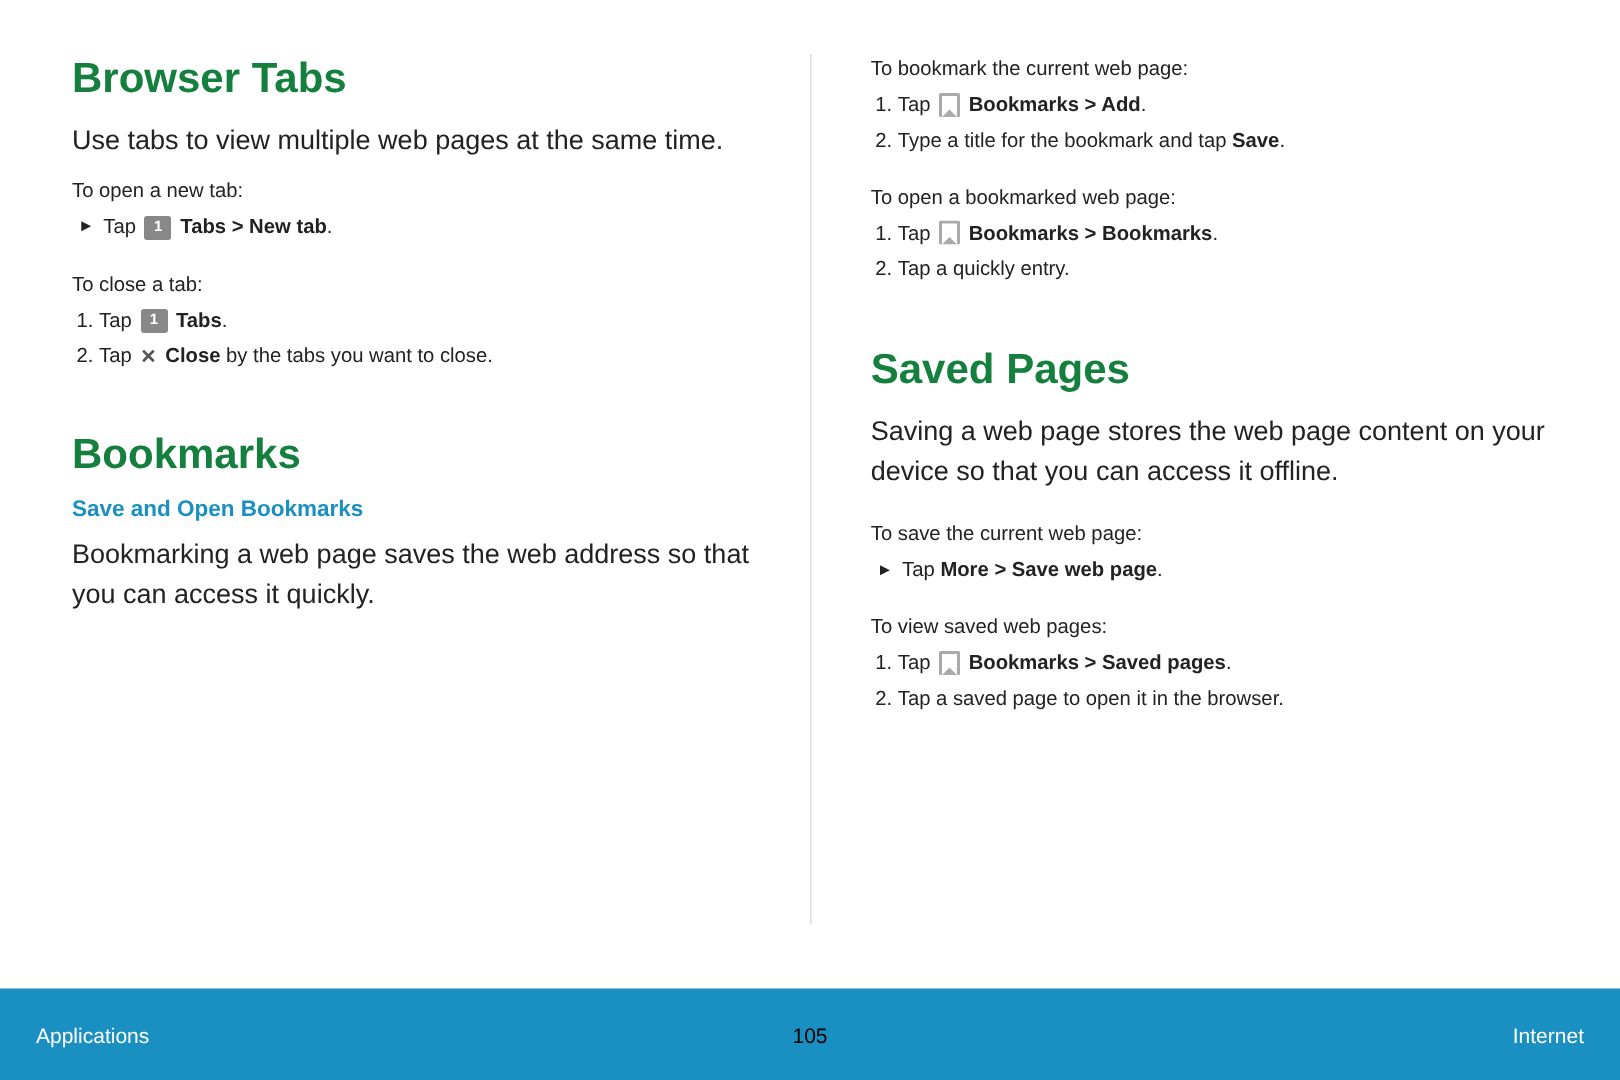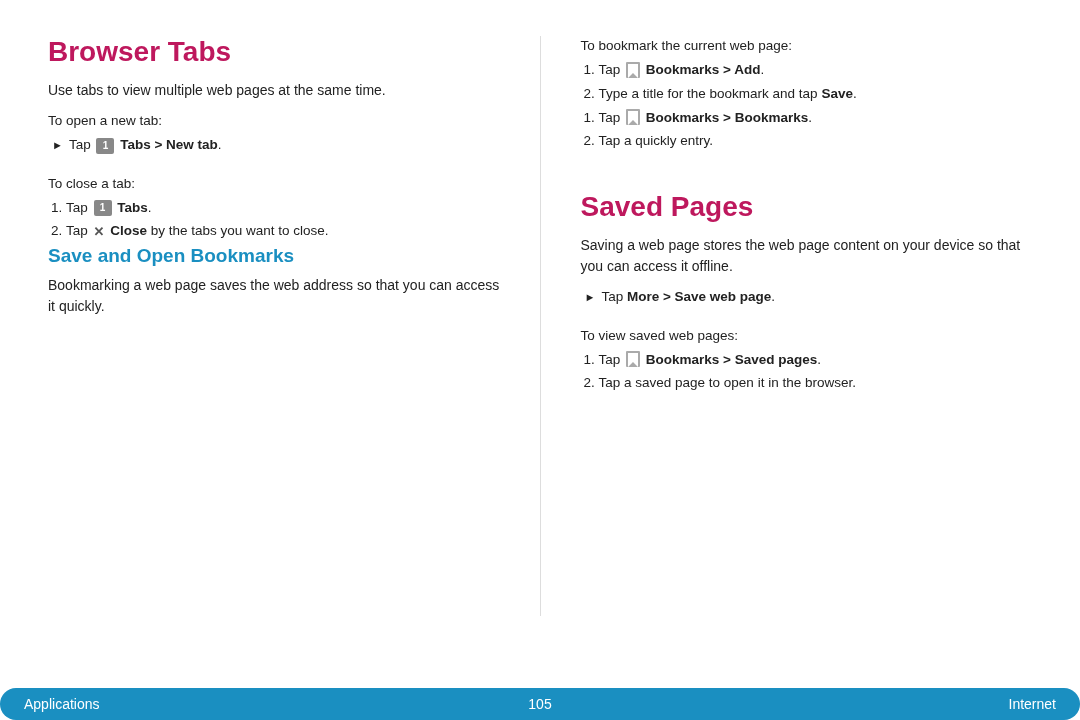--- a/index.html
+++ b/index.html
@@ -21,34 +21,34 @@
       gap: 40px;
     }
 
     .column {
       flex: 1;
     }
 
     h1.section-title {
       font-size: 28px;
       font-weight: bold;
-      color: #be185d;
+      color: #15803d;
       margin-bottom: 12px;
     }
 
     h2.subsection-title {
-      font-size: 19px;
+      font-size: 15px;
       font-weight: bold;
       color: #1a8fc1;
       margin-bottom: 8px;
       margin-top: 0;
     }
 
     .body-text {
-      font-size: 14px;
+      font-size: 18px;
       color: #222;
       line-height: 1.5;
       margin-bottom: 10px;
     }
 
     .instruction-label {
       font-size: 13.5px;
       color: #222;
       margin-bottom: 4px;
       line-height: 1.5;
@@ -138,37 +138,36 @@
       background: #ddd;
       margin: 0;
       align-self: stretch;
     }
 
     .footer {
       position: absolute;
       bottom: 0;
       left: 0;
       right: 0;
-      height: 32px;
+      height: 61px;
       background: #1a8fc1;
       display: flex;
       align-items: center;
       justify-content: space-between;
       padding: 16px 24px;
-      border-radius: 22px;
     }
 
     .footer-text {
       font-size: 14px;
       color: #fff;
     }
 
     .footer-center {
       font-size: 14px;
-      color: #ffffff;
+      color: #000000;
       position: absolute;
       left: 50%;
       transform: translateX(-50%);
     }
   </style>
 </head>
 <body>
 
 <div class="page-content">
 
@@ -188,20 +187,21 @@
     <p class="instruction-label section-gap">To close a tab:</p>
     <ol class="numbered-list">
       <li>
         Tap <span class="icon-box">1</span> <b>Tabs</b>.
       </li>
       <li>
         Tap <span class="icon-close">✕</span> <b>Close</b> by the tabs you want to close.
       </li>
     </ol>
 
+    <h1 class="section-title section-gap-lg">Bookmarks</h1>
 
     <h2 class="subsection-title section-gap">Save and Open Bookmarks</h2>
     <p class="body-text">Bookmarking a web page saves the web address so that you can access it quickly.</p>
 
   </div>
 
   <div class="divider-col"></div>
 
   <div class="column">
 
@@ -215,37 +215,39 @@
             <polygon points="2,16 7,11 12,16 12,2 2,2" fill="#fff"></polygon>
           </svg>
         </span>
         <b>Bookmarks &gt; Add</b>.
       </li>
       <li>
         Type a title for the bookmark and tap <b>Save</b>.
       </li>
     </ol>
 
+    <p class="instruction-label section-gap">To open a bookmarked web page:</p>
     <ol class="numbered-list">
       <li>
         Tap
         <span class="icon-bookmark">
           <svg viewBox="0 0 14 16" xmlns="http://www.w3.org/2000/svg">
             <rect width="14" height="16" rx="1" fill="#aaa"></rect>
             <polygon points="2,16 7,11 12,16 12,2 2,2" fill="#fff"></polygon>
           </svg>
         </span>
         <b>Bookmarks &gt; Bookmarks</b>.
       </li>
       <li>Tap a quickly entry.</li>
     </ol>
 
     <h1 class="section-title section-gap-lg">Saved Pages</h1>
     <p class="body-text">Saving a web page stores the web page content on your device so that you can access it offline.</p>
 
+    <p class="instruction-label section-gap">To save the current web page:</p>
     <div class="bullet-item">
       <span class="arrow">►</span>
       <span>
         Tap <b>More &gt; Save web page</b>.
       </span>
     </div>
 
     <p class="instruction-label section-gap">To view saved web pages:</p>
     <ol class="numbered-list">
       <li>

